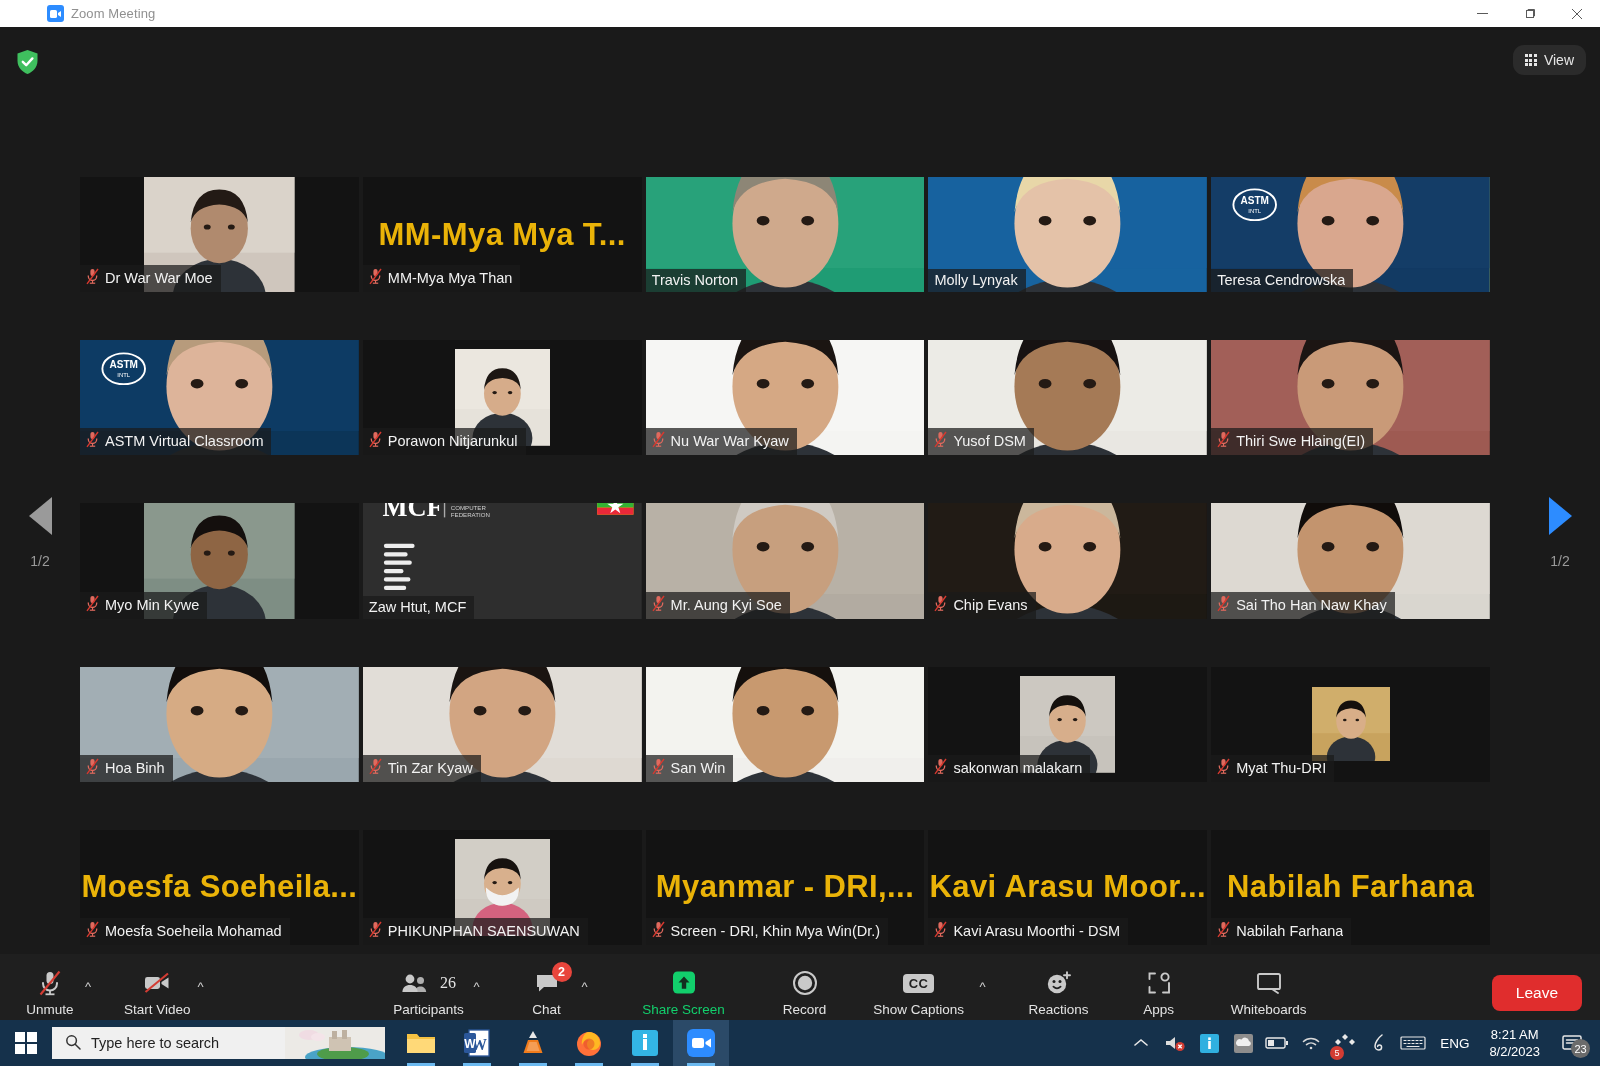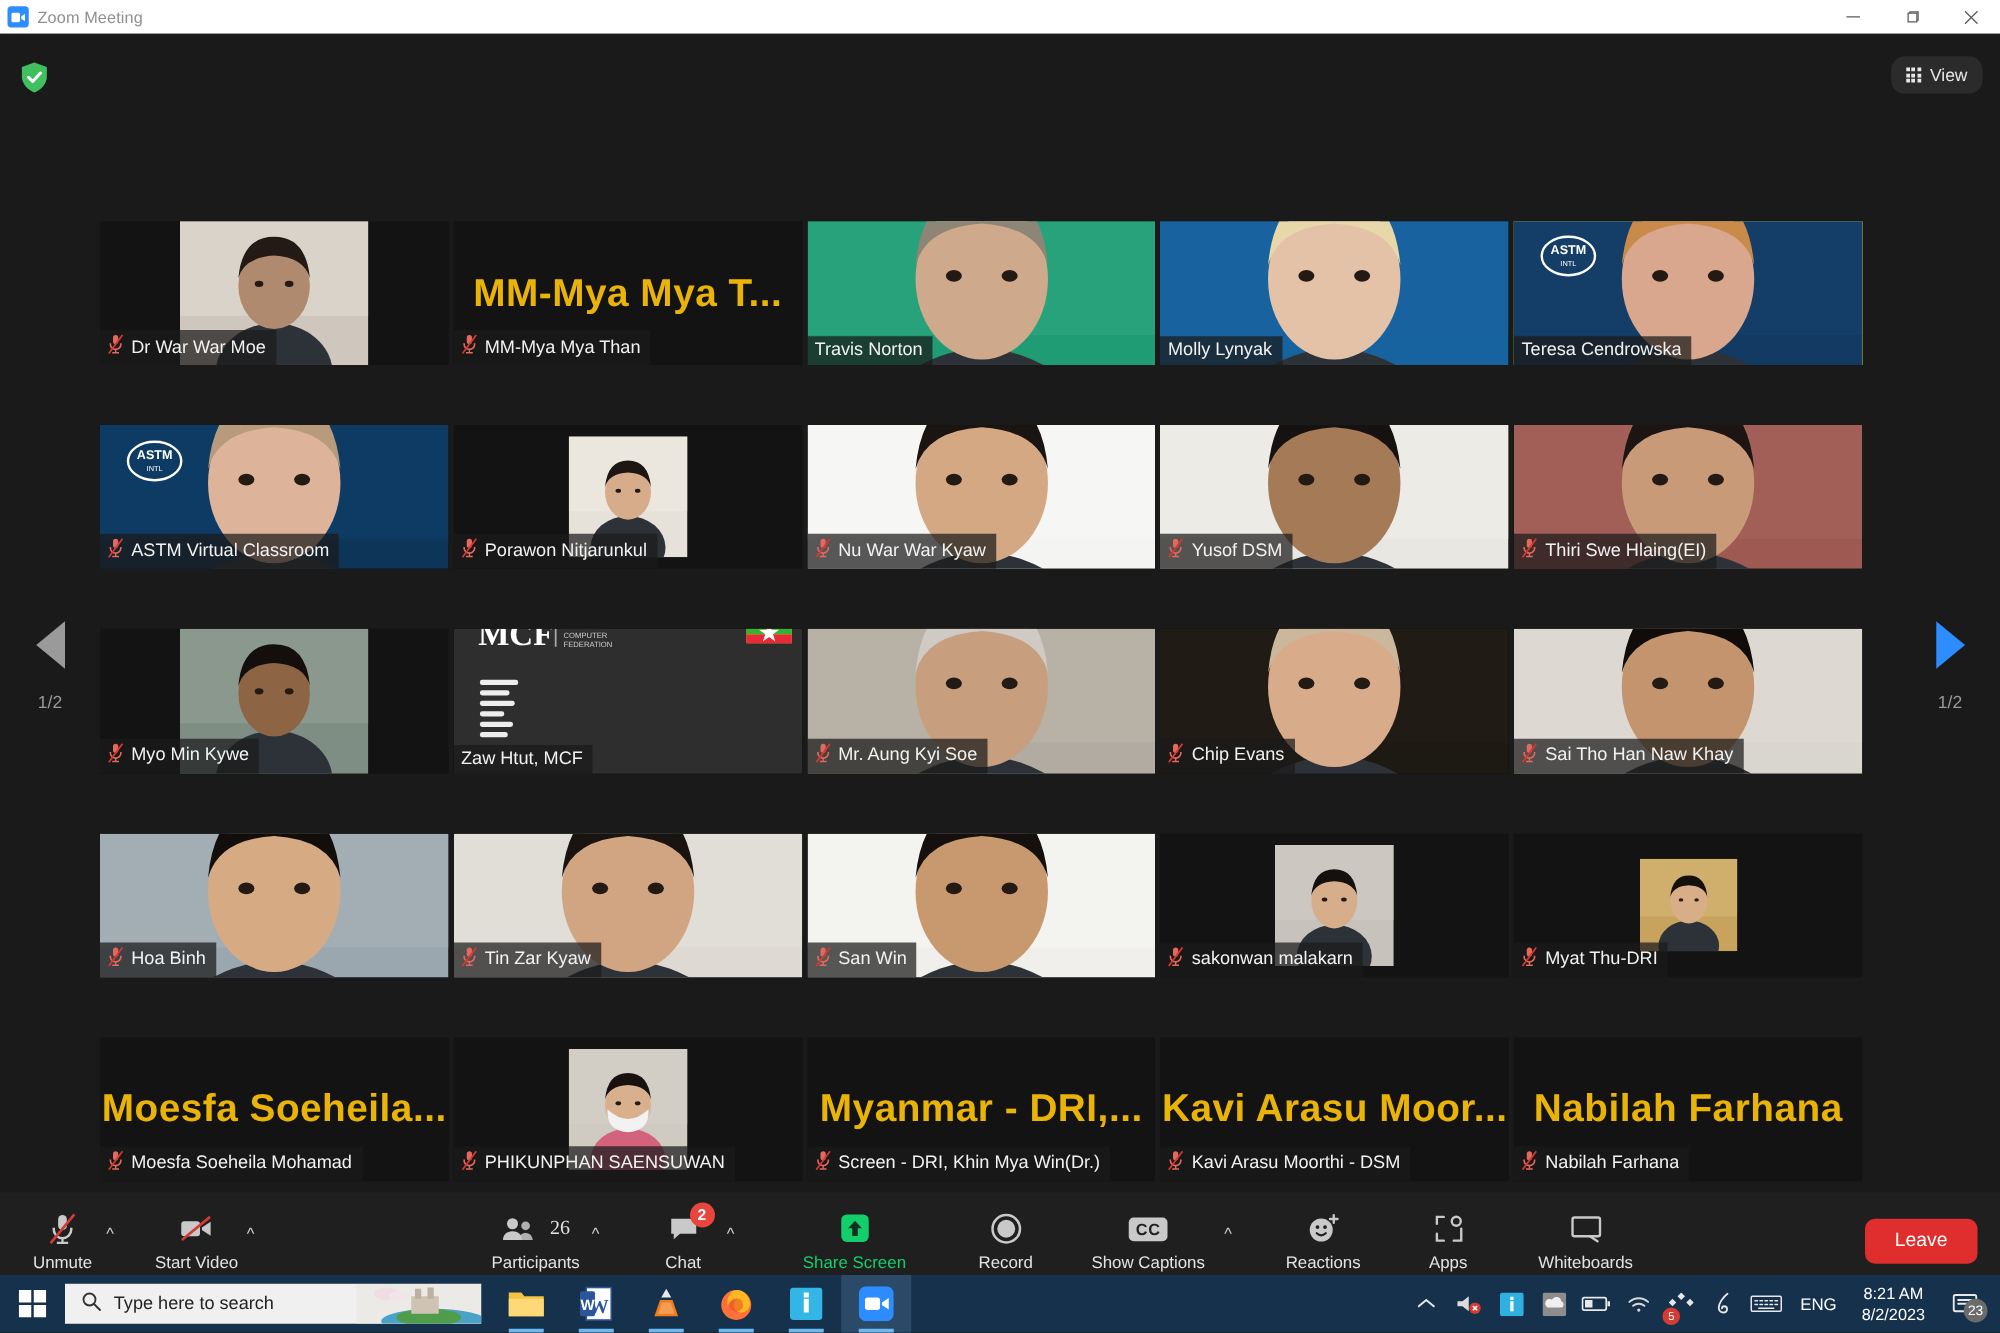--- a/index.html
+++ b/index.html
@@ -9,20 +9,21 @@
     font-family: "Liberation Sans", sans-serif;
     overflow: hidden;
   }
 
   
   .titlebar {
     height: 27px; width: 100%;
     background: #ffffff;
     display: flex; align-items: center;
     position: relative;
+    padding-left: 41px;
   }
   .titlebar .tb-icon {
     width: 17px; height: 17px; margin-left: 6px; margin-right: 7px;
     background: #2d8cff; border-radius: 3px;
     display: flex; align-items: center; justify-content: center;
   }
   .titlebar .tb-icon svg { display: block; }
   .titlebar .tb-title {
     font-size: 13px; color: #909090; letter-spacing: .1px;
   }

